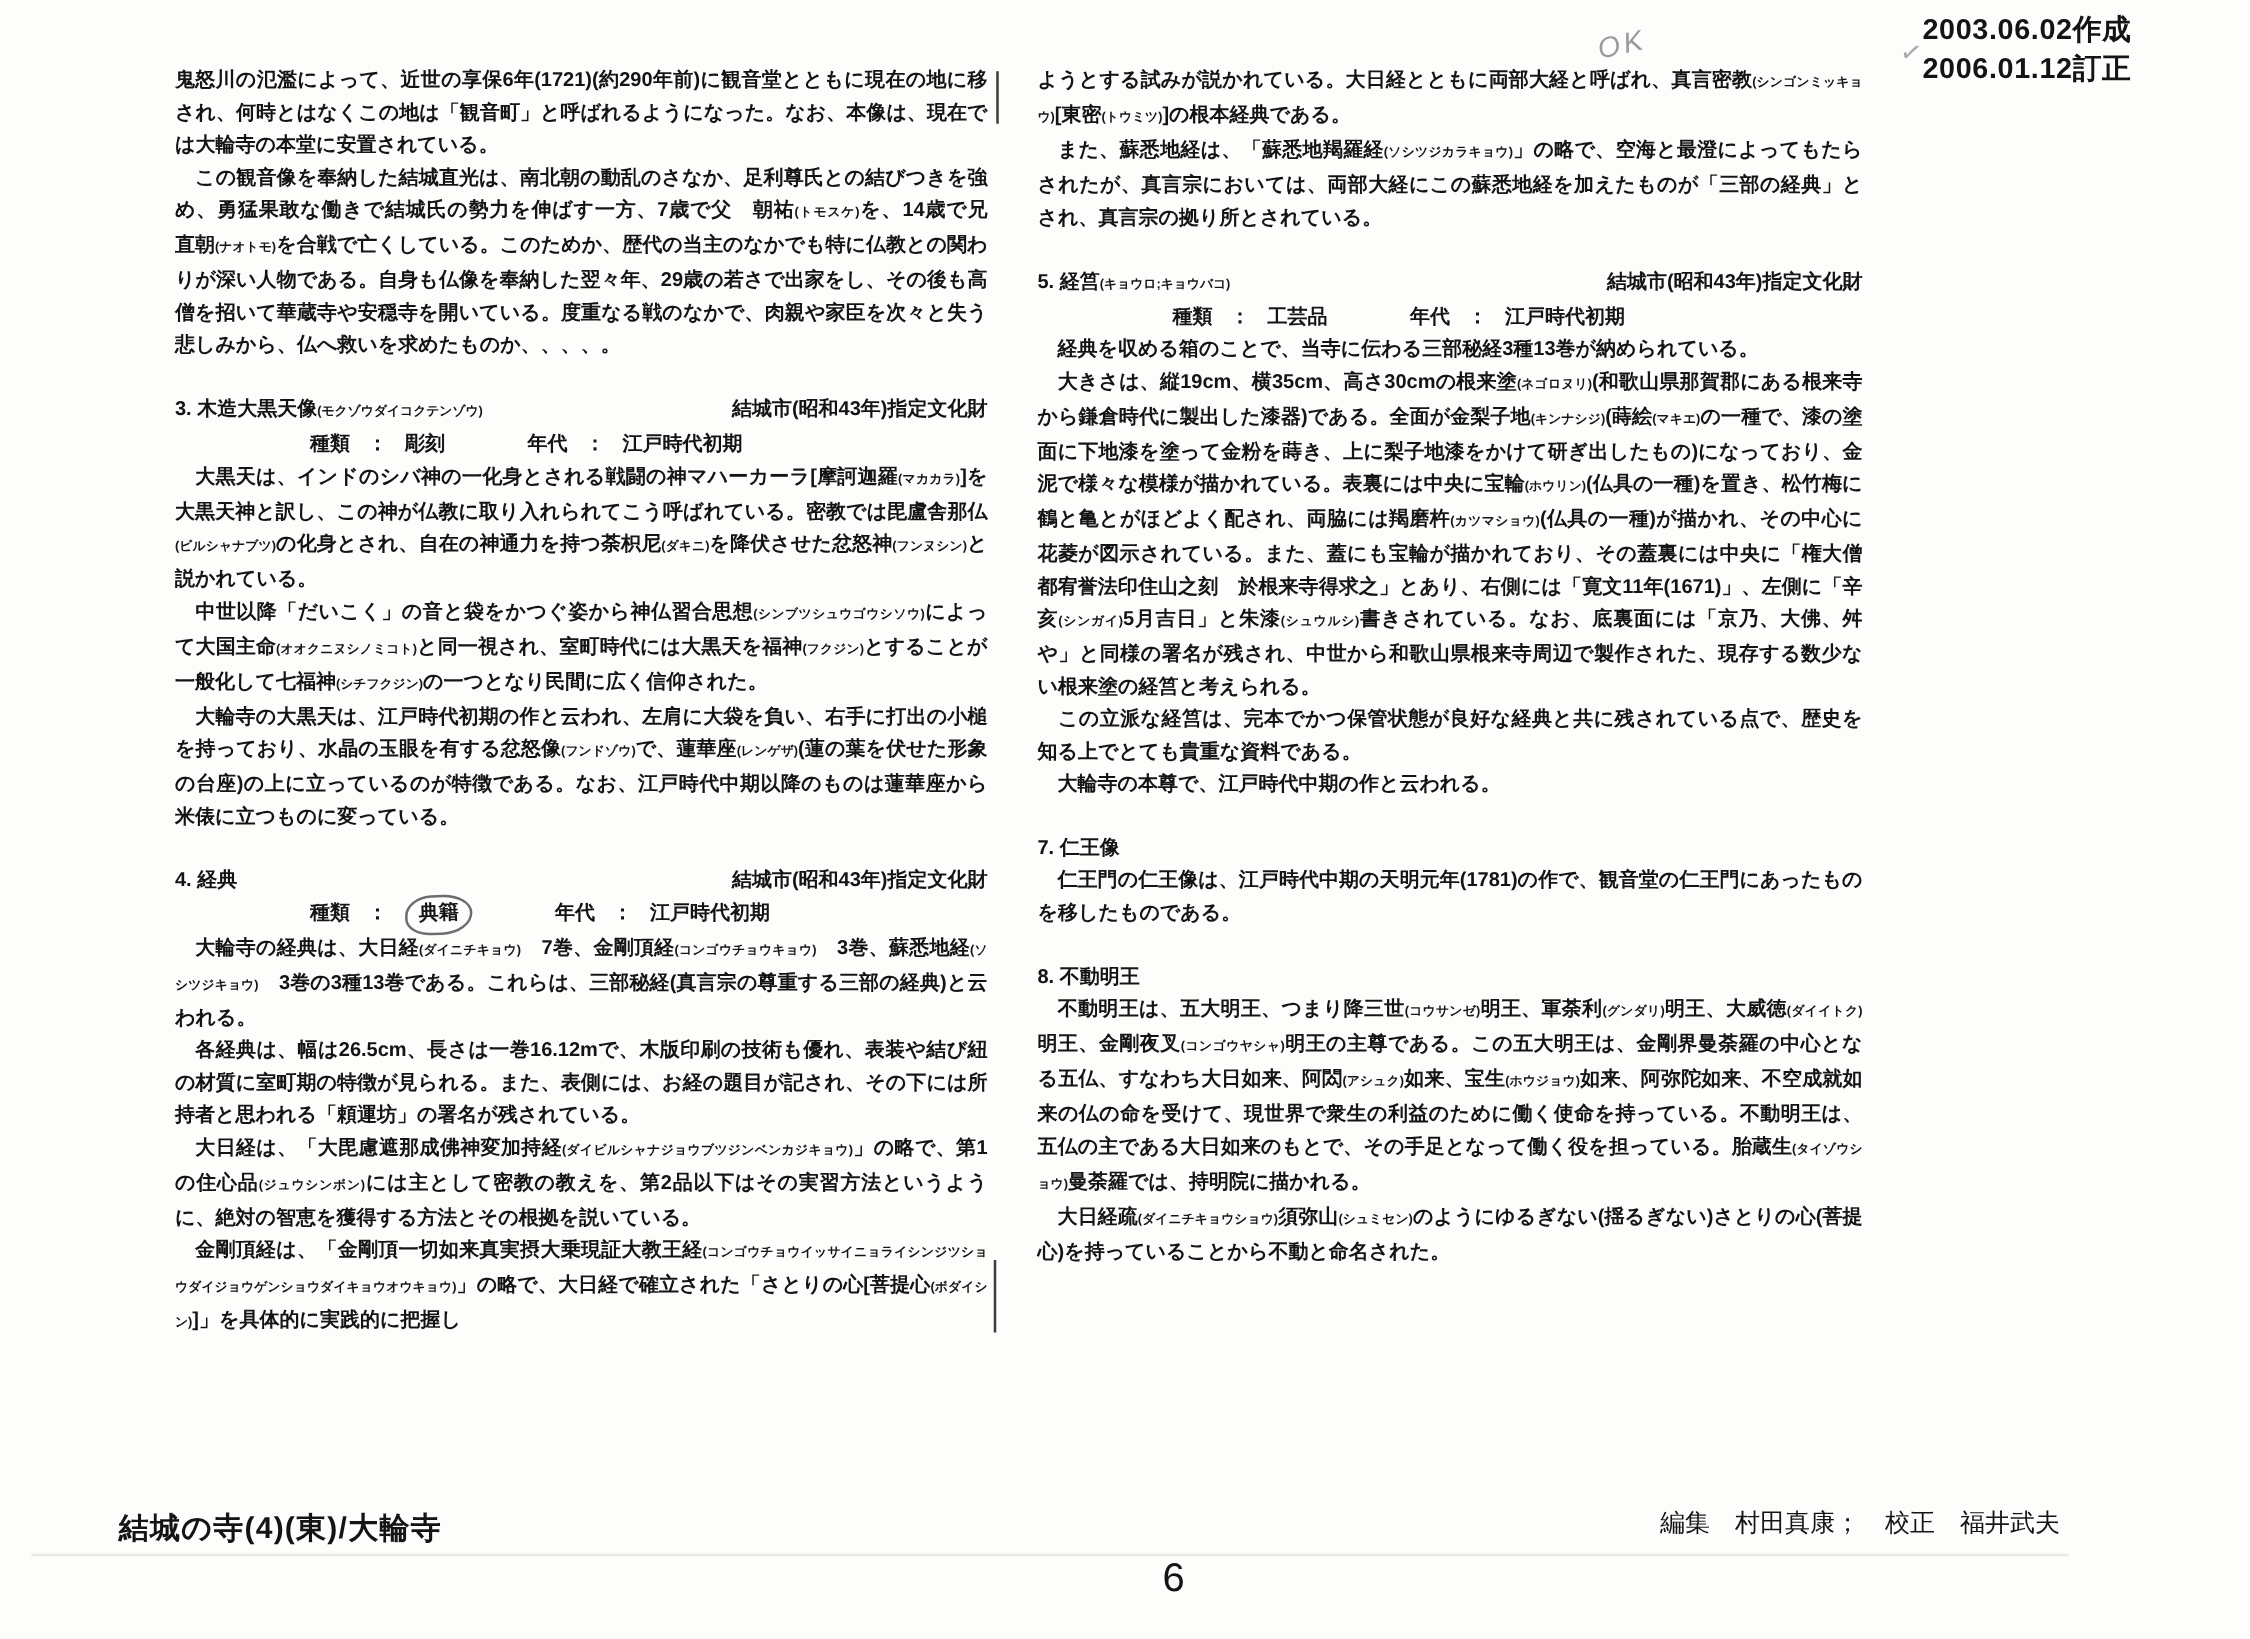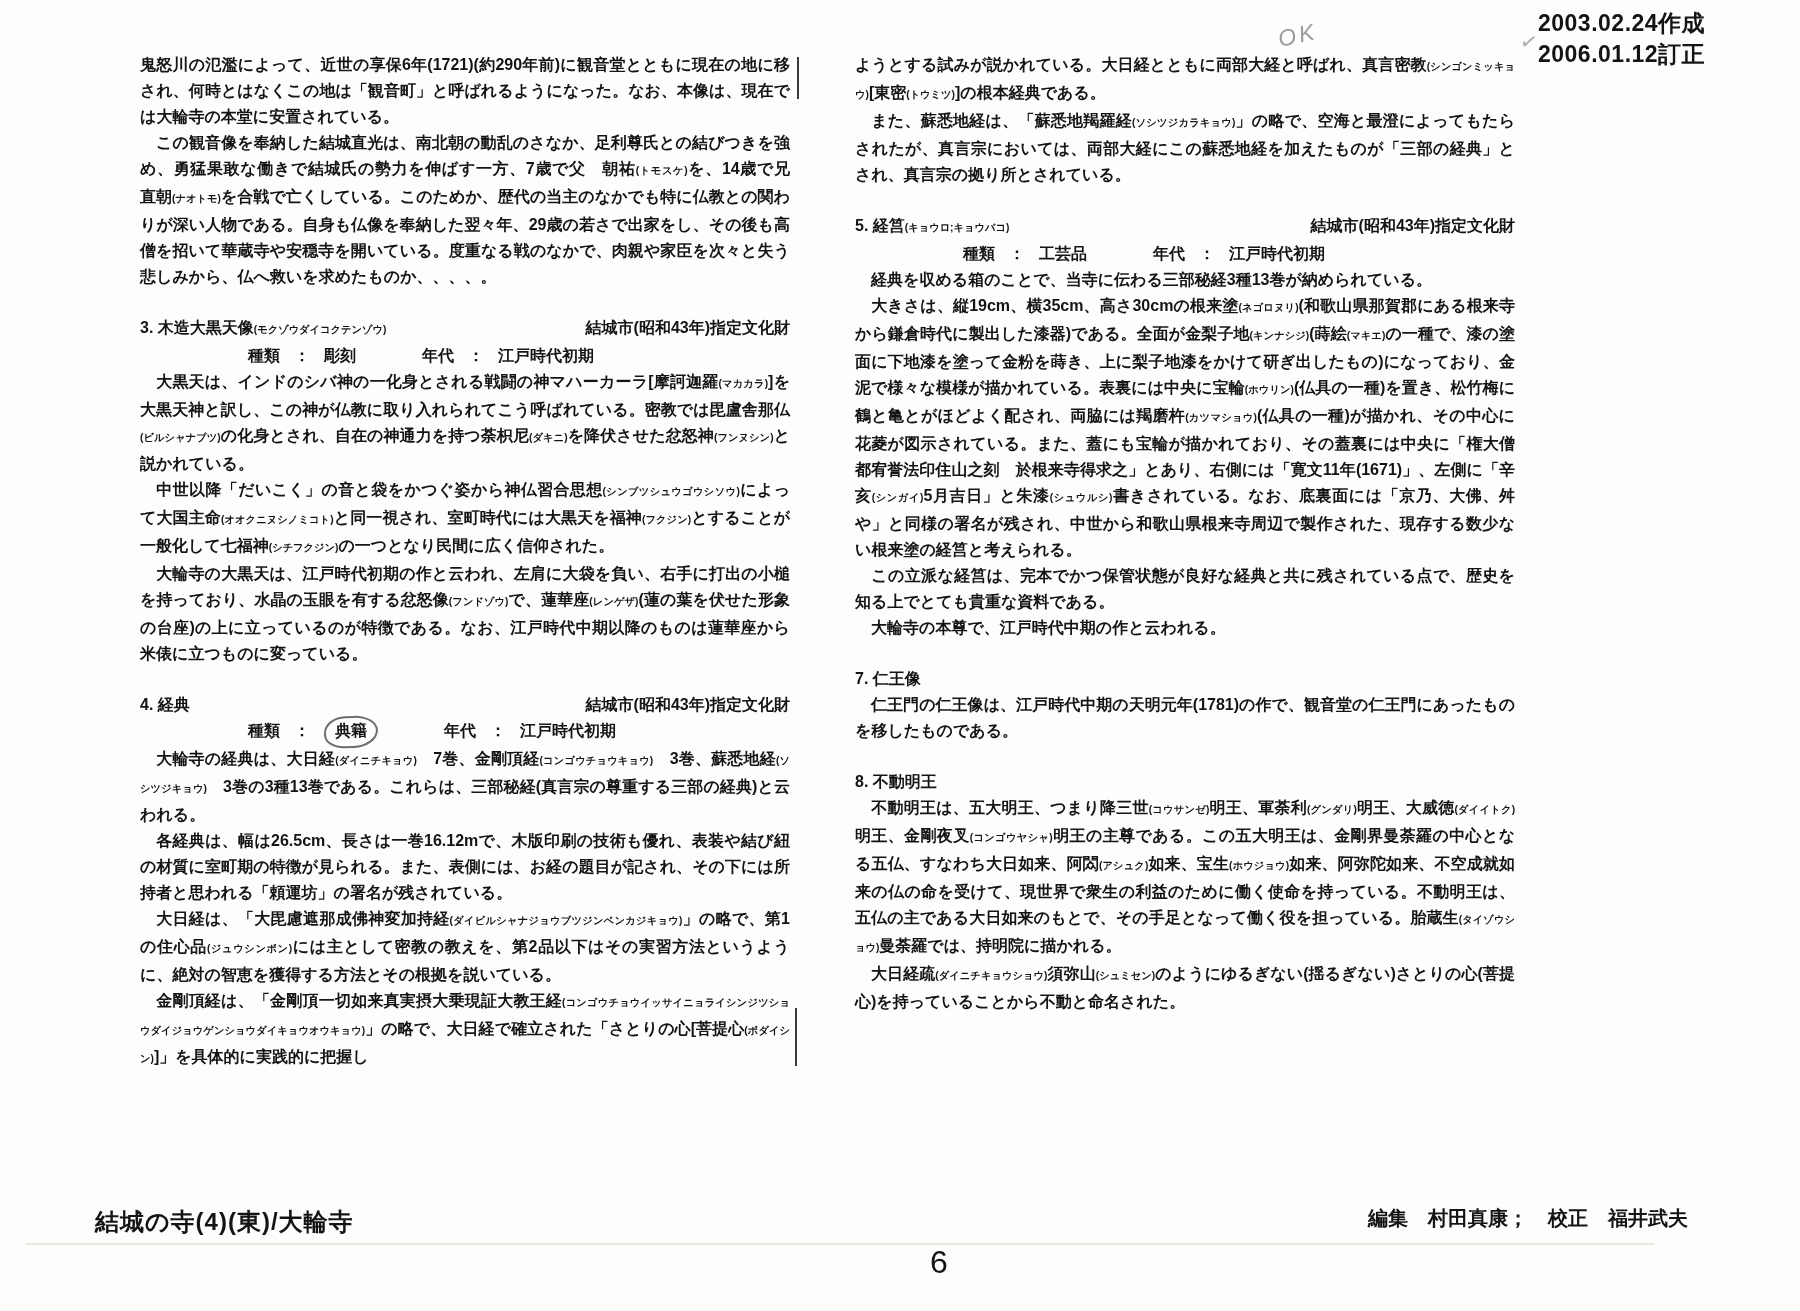--- a/index.html
+++ b/index.html
@@ -28,21 +28,21 @@
     position:absolute; left:1520px; top:30px;
     font-size:21px; color:#ababab; font-weight:400; transform:rotate(10deg);
   }
   
   .col {
     position:absolute; top:52px;
     font-size:16px; line-height:26px; font-weight:600;
     text-align:justify; word-break:break-all;
   }
   #left-col  { left:140px; width:650px; }
-  #right-col { left:855px; width:660px; }
+  #right-col { left:830px; width:660px; }
   .para { margin:0; }
   .yomi { font-size:0.64em; }
   .heading { display:flex; margin-top:25px; white-space:nowrap; }
   .h-right { margin-left:auto; }
   .fields { display:flex; padding-left:108px; white-space:nowrap; }
   .fields .fgap { display:inline-block; width:66px; }
   .fcolon { margin:0 14px; }
   .circled {
     display:inline-block;
     border:2px solid #6d6d6d;
@@ -57,35 +57,35 @@
   .scan-line {
     position:absolute; left:25px; top:1243px; width:1630px; height:2px;
     background:#e8e8e4;
   }
   
   .footer-left {
     position:absolute; left:95px; top:1206px;
     font-size:24px; font-weight:600; letter-spacing:1px; white-space:nowrap;
   }
   .footer-right {
-    position:absolute; left:1368px; top:1205px;
-    font-size:20px; font-weight:700; white-space:nowrap;
+    position:absolute; left:1328px; top:1205px;
+    font-size:20px; font-weight:400; white-space:nowrap;
   }
   .page-number {
     position:absolute; left:930px; top:1244px;
     font-size:32px; font-weight:500;
   }
 </style>
 </head>
 <body>
 
 <div class="sheet">
 
   <div class="header-dates">
-    <div>2003.02.24作成</div>
+    <div>2003.06.02作成</div>
     <div>2006.01.12訂正</div>
   </div>
   <div class="ok-mark">OK</div>
   <div class="check-mark">✓</div>
 
   <div id="left-col" class="col">
       <p class="para">鬼怒川の氾濫によって、近世の享保6年(1721)(約290年前)に観音堂とともに現在の地に移され、何時とはなくこの地は「観音町」と呼ばれるようになった。なお、本像は、現在では大輪寺の本堂に安置されている。</p>
       <p class="para">　この観音像を奉納した結城直光は、南北朝の動乱のさなか、足利尊氏との結びつきを強め、勇猛果敢な働きで結城氏の勢力を伸ばす一方、7歳で父　朝祐<span class="yomi">(トモスケ)</span>を、14歳で兄　直朝<span class="yomi">(ナオトモ)</span>を合戦で亡くしている。このためか、歴代の当主のなかでも特に仏教との関わりが深い人物である。自身も仏像を奉納した翌々年、29歳の若さで出家をし、その後も高僧を招いて華蔵寺や安穏寺を開いている。度重なる戦のなかで、肉親や家臣を次々と失う悲しみから、仏へ救いを求めたものか、、、、。</p>
       <div class="heading">
         <span class="h-title">3. 木造大黒天像<span class="yomi">(モクゾウダイコクテンゾウ)</span></span>

